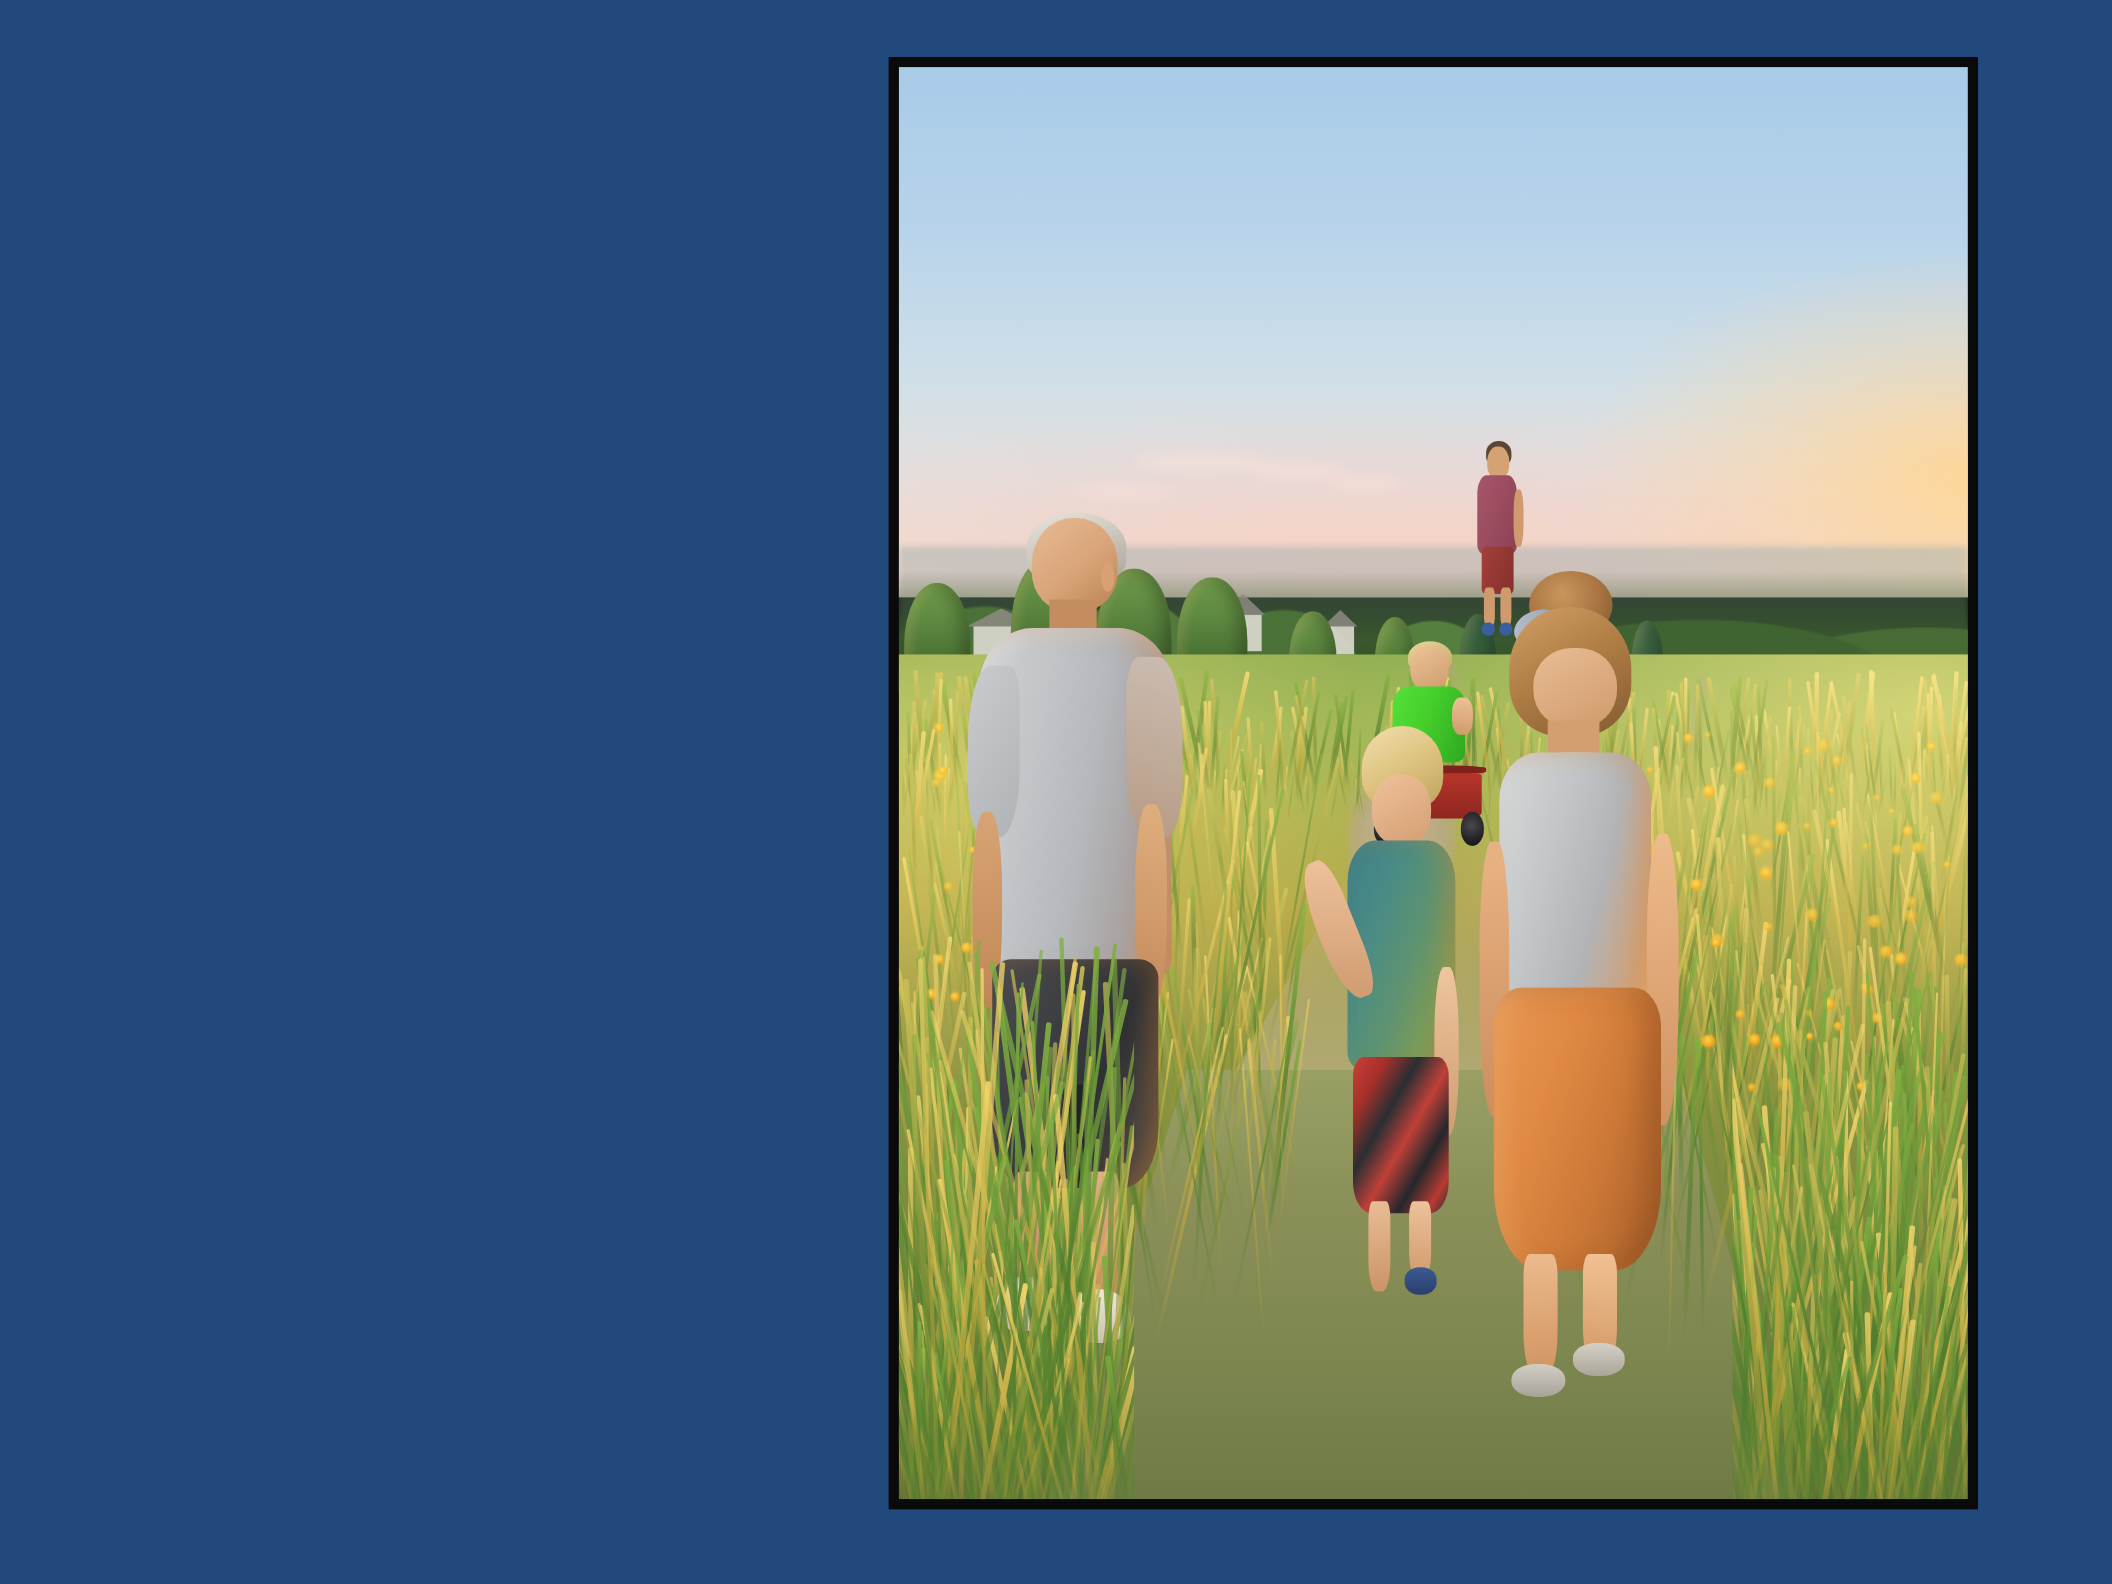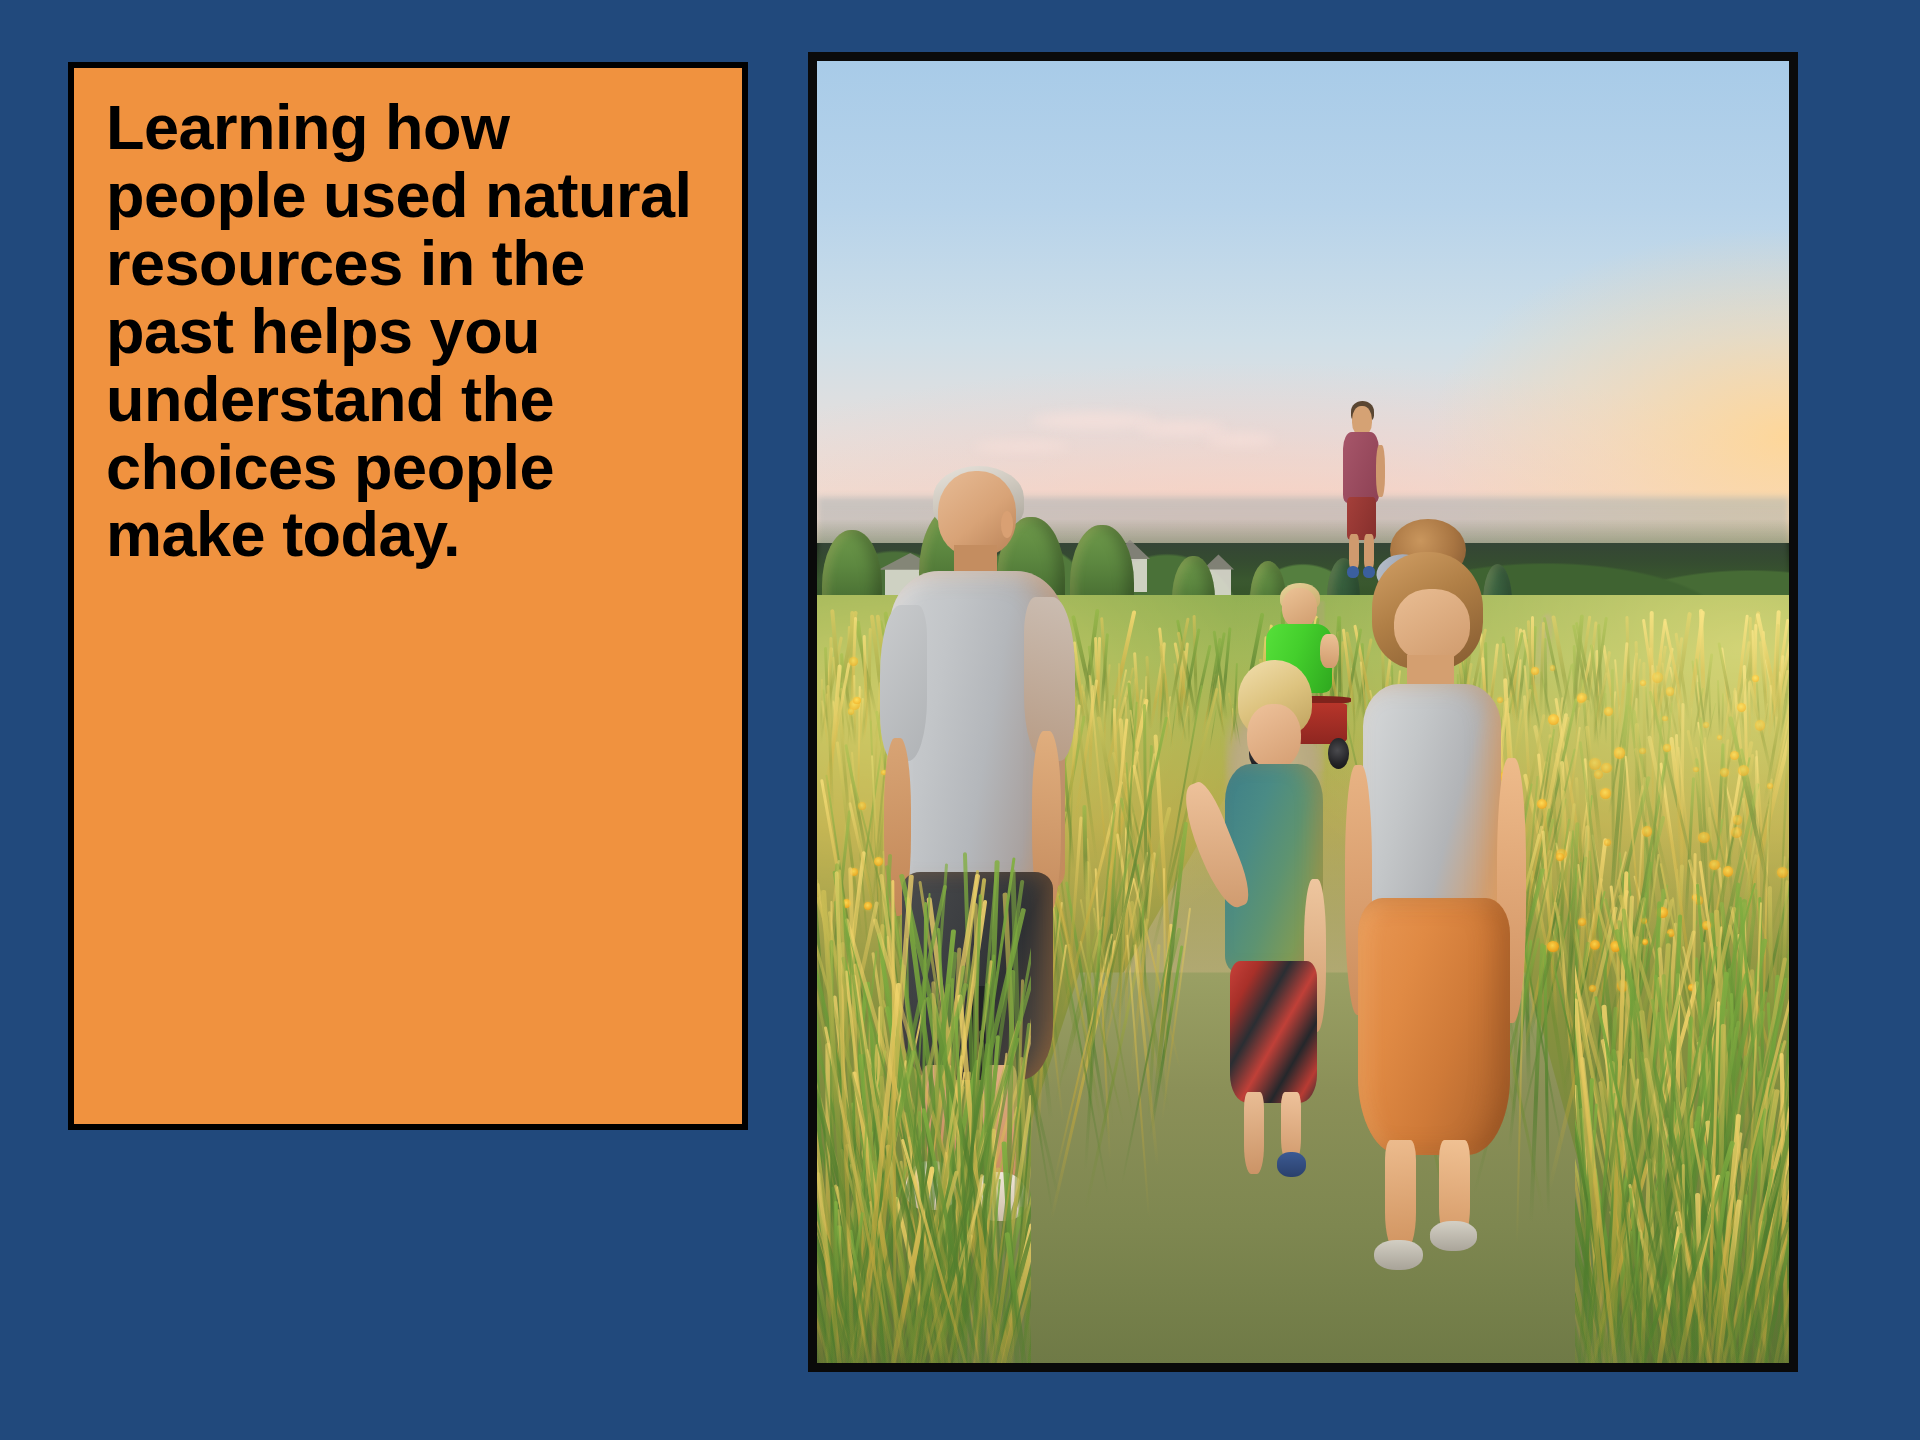--- a/index.html
+++ b/index.html
@@ -486,23 +486,20 @@
     overflow:hidden;
   }
   .fg-grass-l { left:0; }
   .fg-grass-r { right:0; }
 </style>
 </head>
 <body>
 
 <div id="slide">
 
-  <div id="text-card">
-    <div id="callout-text">Learning how people used natural resources in the past helps you understand the choices people make today.</div>
-  </div>
 
   <div id="photo-frame">
     <div id="photo">
 
       <div class="sky">
         <div class="cloud" style="left:22%; top:73%; width:13%; height:3.2%;"></div>
         <div class="cloud" style="left:33%; top:75%; width:9%;  height:2.6%;"></div>
         <div class="cloud" style="left:40%; top:77.5%; width:7%; height:2.2%;"></div>
         <div class="cloud" style="left:16%; top:79%; width:10%; height:2.0%;"></div>
       </div>

